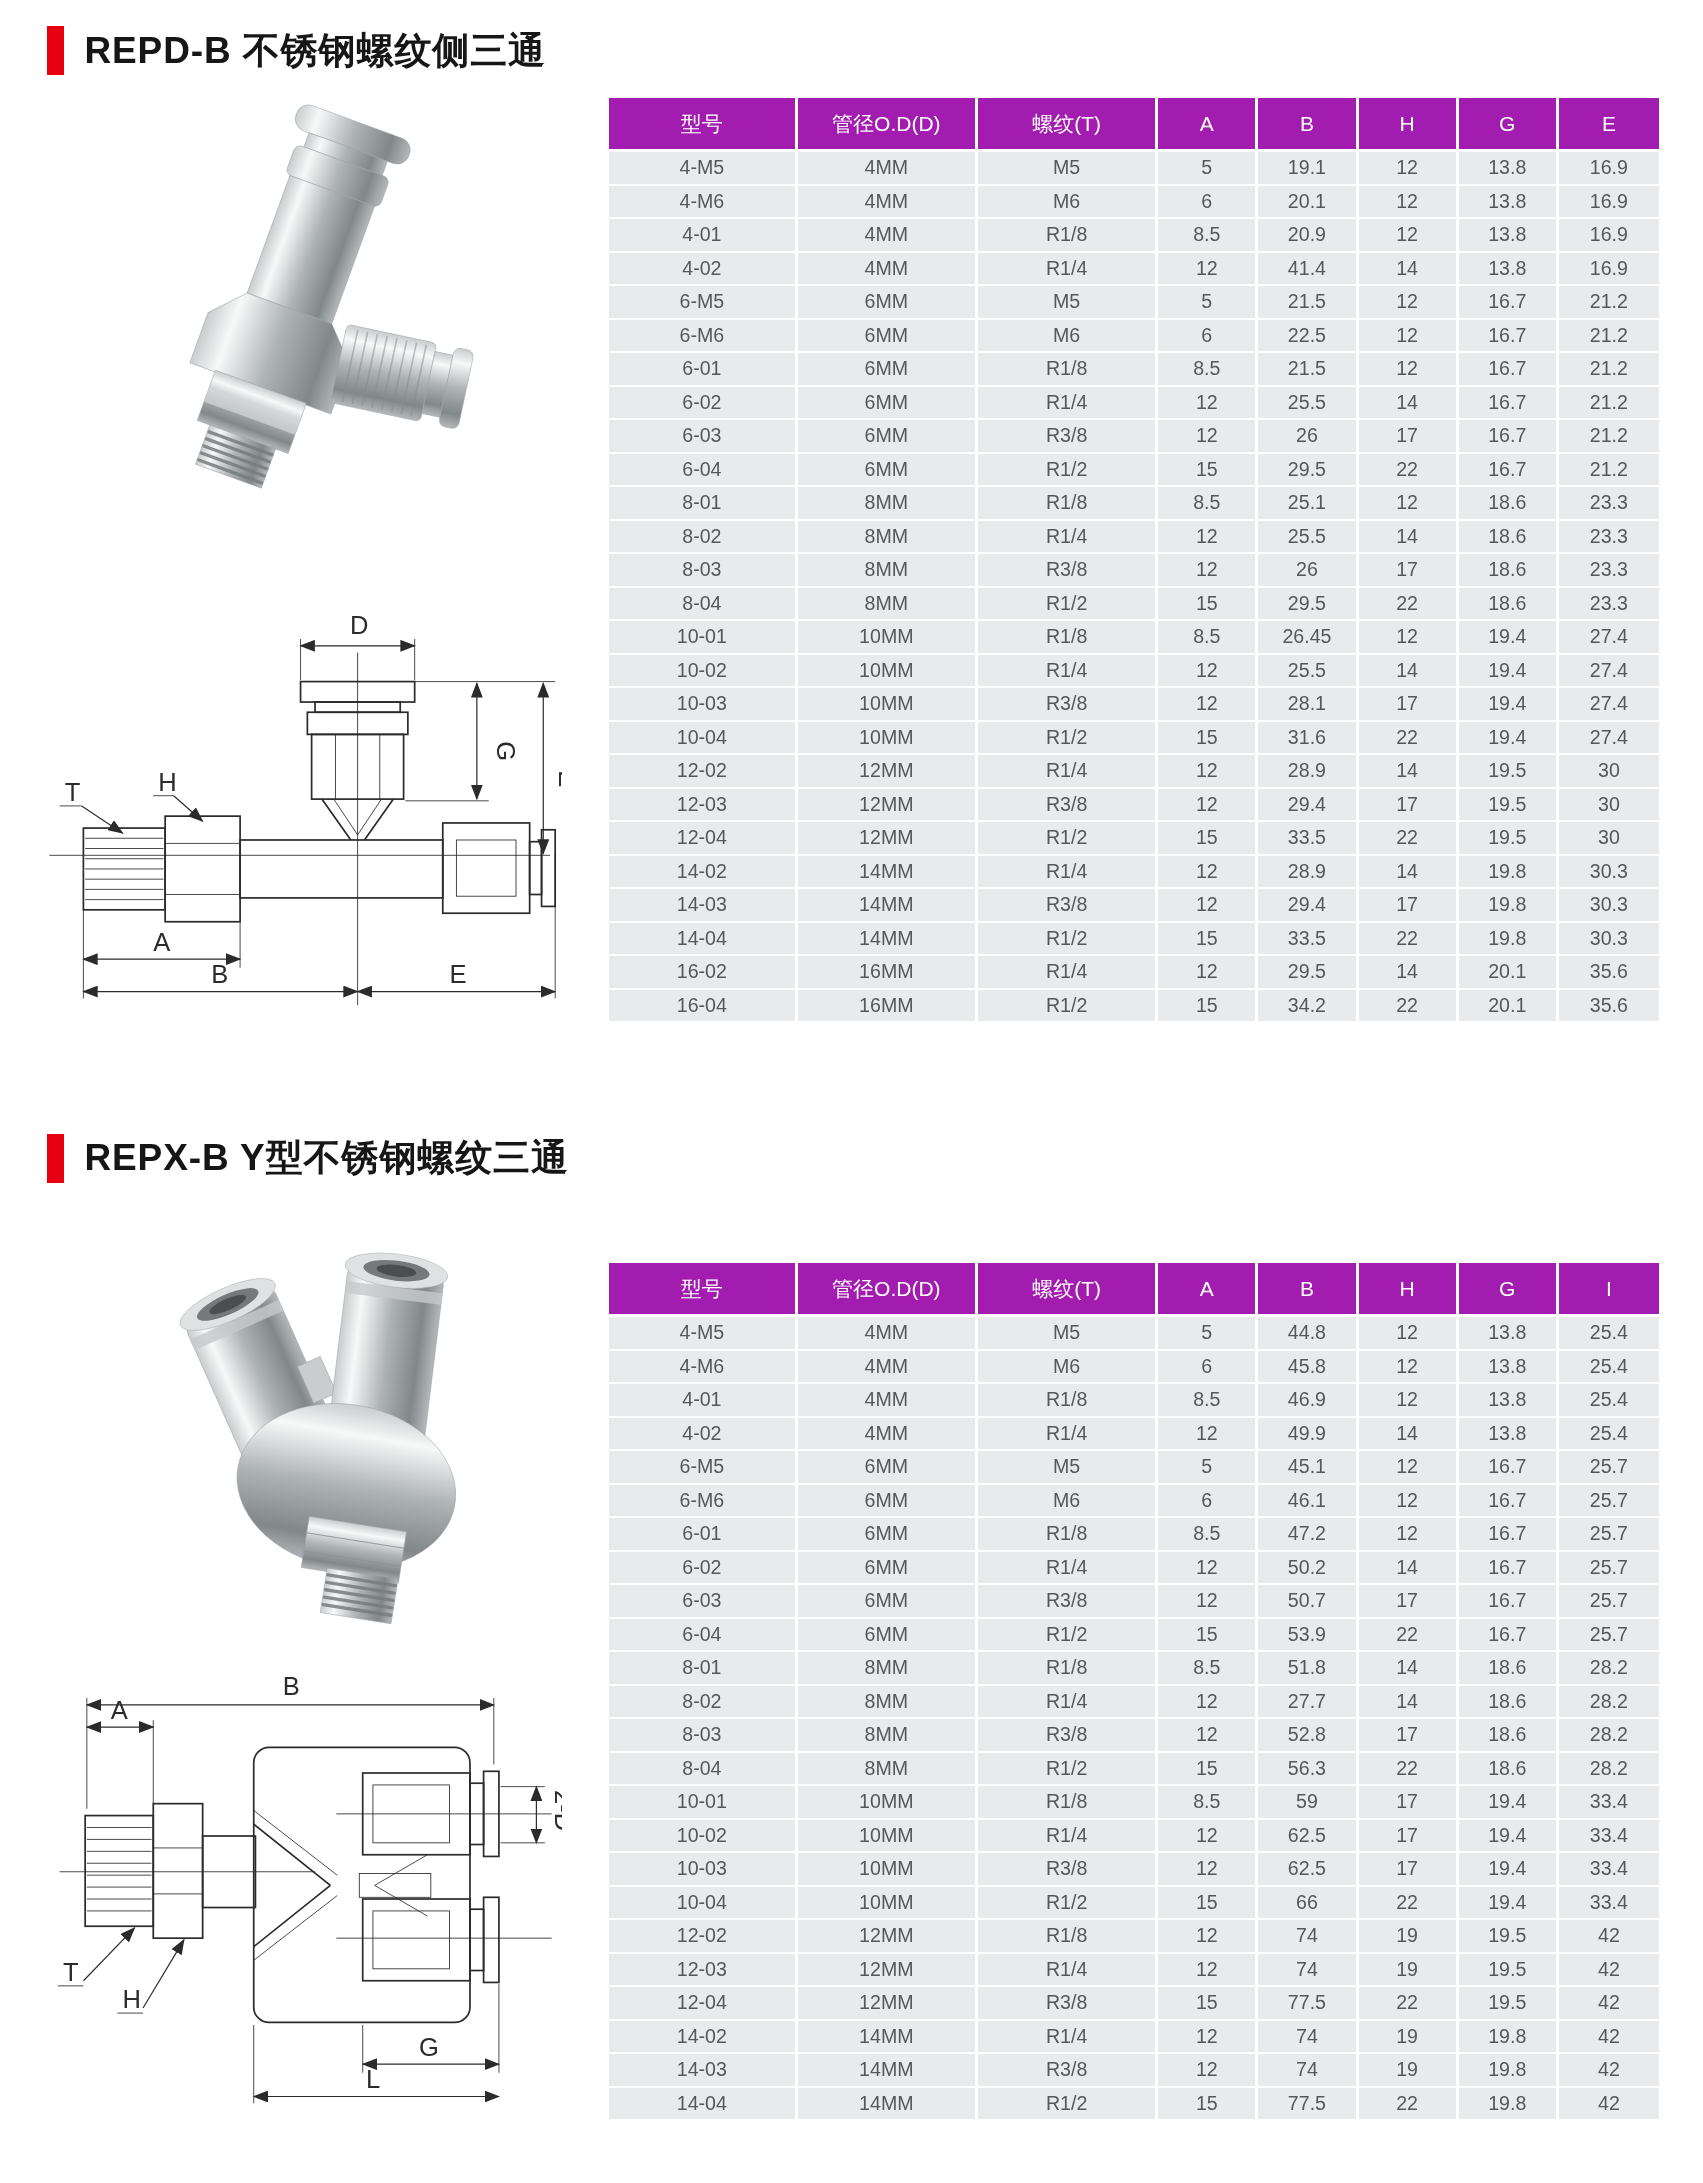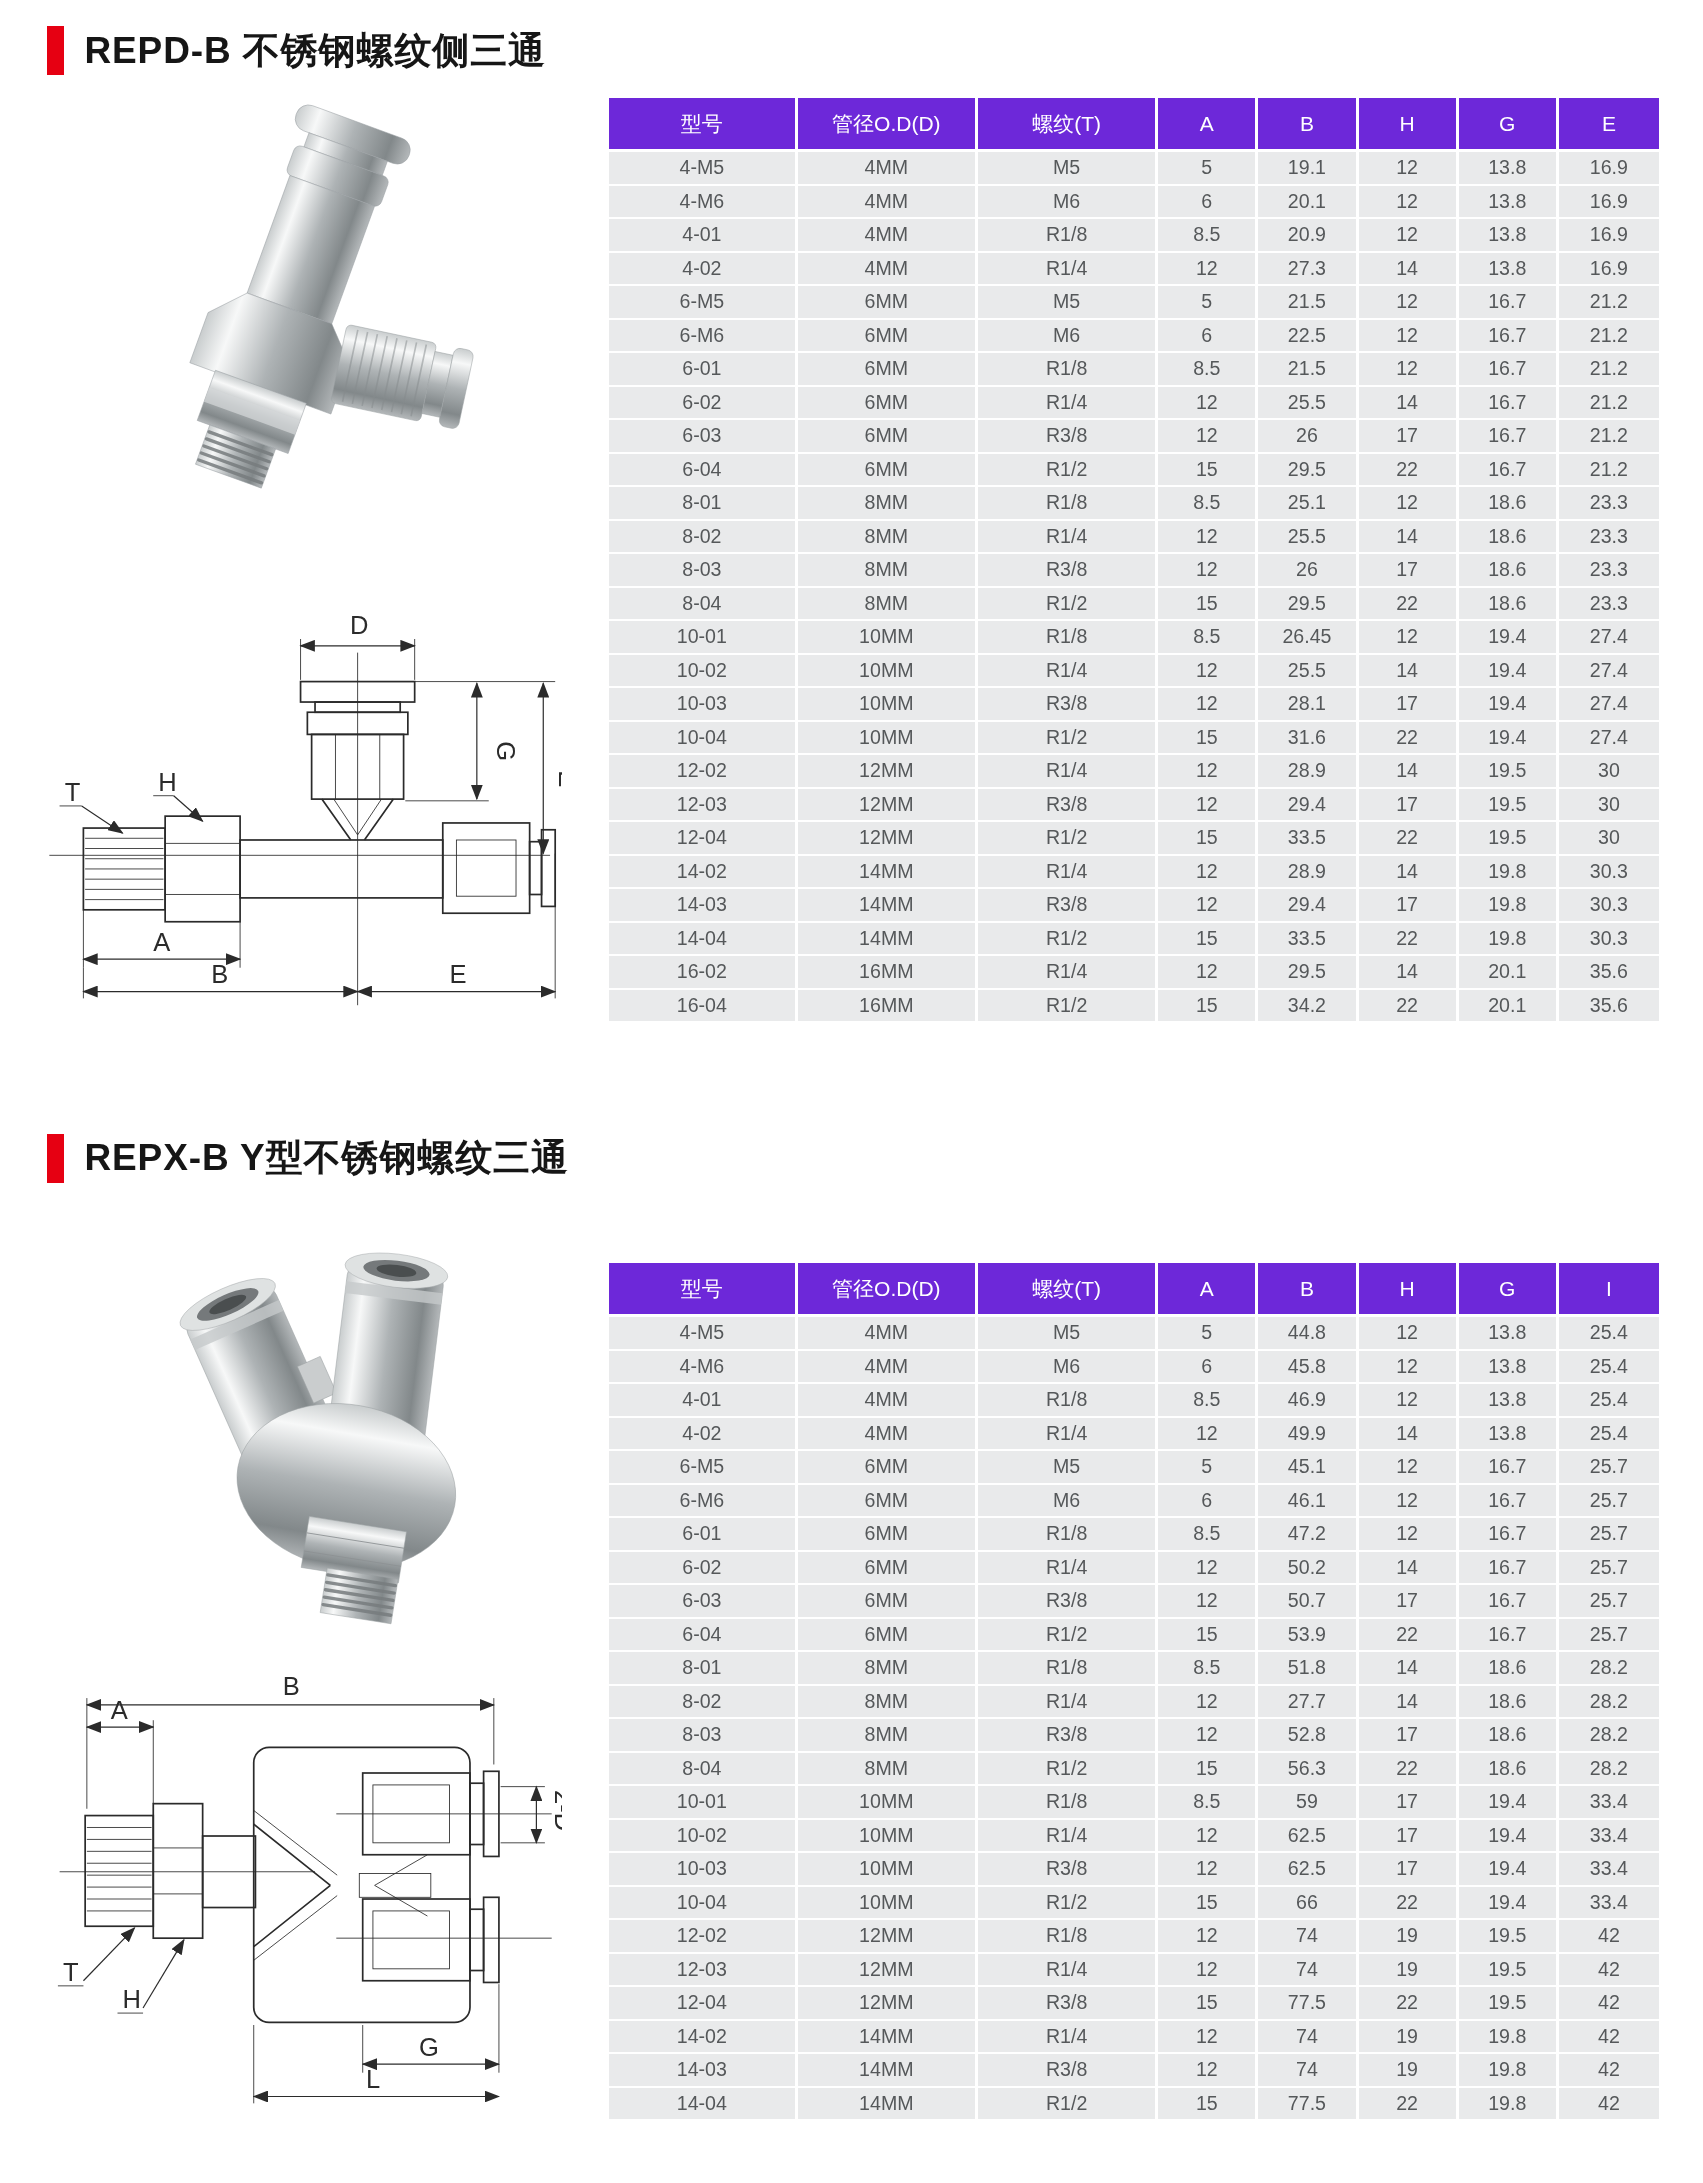--- a/index.html
+++ b/index.html
@@ -19,21 +19,21 @@
   #photo2{left:94px;top:1220px;}
   .drawing{position:absolute;}
   #draw1{left:34px;top:586px;}
   #draw2{left:34px;top:1647px;}
 
   .spec-table{position:absolute;left:609px;width:1050px;}
   #table1{top:98px;}
   #table2{top:1263px;}
   table{width:100%;border-collapse:separate;border-spacing:0;table-layout:fixed;}
   th{
-    background:#6d28d9;color:#ffffff;font-size:21px;font-weight:400;
+    background:#a21caf;color:#ffffff;font-size:21px;font-weight:400;
     height:51px;border-right:3.4px solid #fff;border-bottom:3.4px solid #fff;
     padding:0;text-align:center;
   }
   td{
     background:#e9eaeb;color:#55585a;font-size:19.6px;text-align:center;
     height:31.5px;border-right:3.4px solid #fff;border-bottom:2.6px solid #fff;
     padding:0;overflow:hidden;white-space:nowrap;
   }
   th:last-child,td:last-child{border-right:none;}
   col.c-model{width:17.9%}
@@ -219,21 +219,21 @@
           <td>20.9</td>
           <td>12</td>
           <td>13.8</td>
           <td>16.9</td>
         </tr>
         <tr>
           <td>4-02</td>
           <td>4MM</td>
           <td>R1/4</td>
           <td>12</td>
-          <td>27.3</td>
+          <td>41.4</td>
           <td>14</td>
           <td>13.8</td>
           <td>16.9</td>
         </tr>
         <tr>
           <td>6-M5</td>
           <td>6MM</td>
           <td>M5</td>
           <td>5</td>
           <td>21.5</td>

